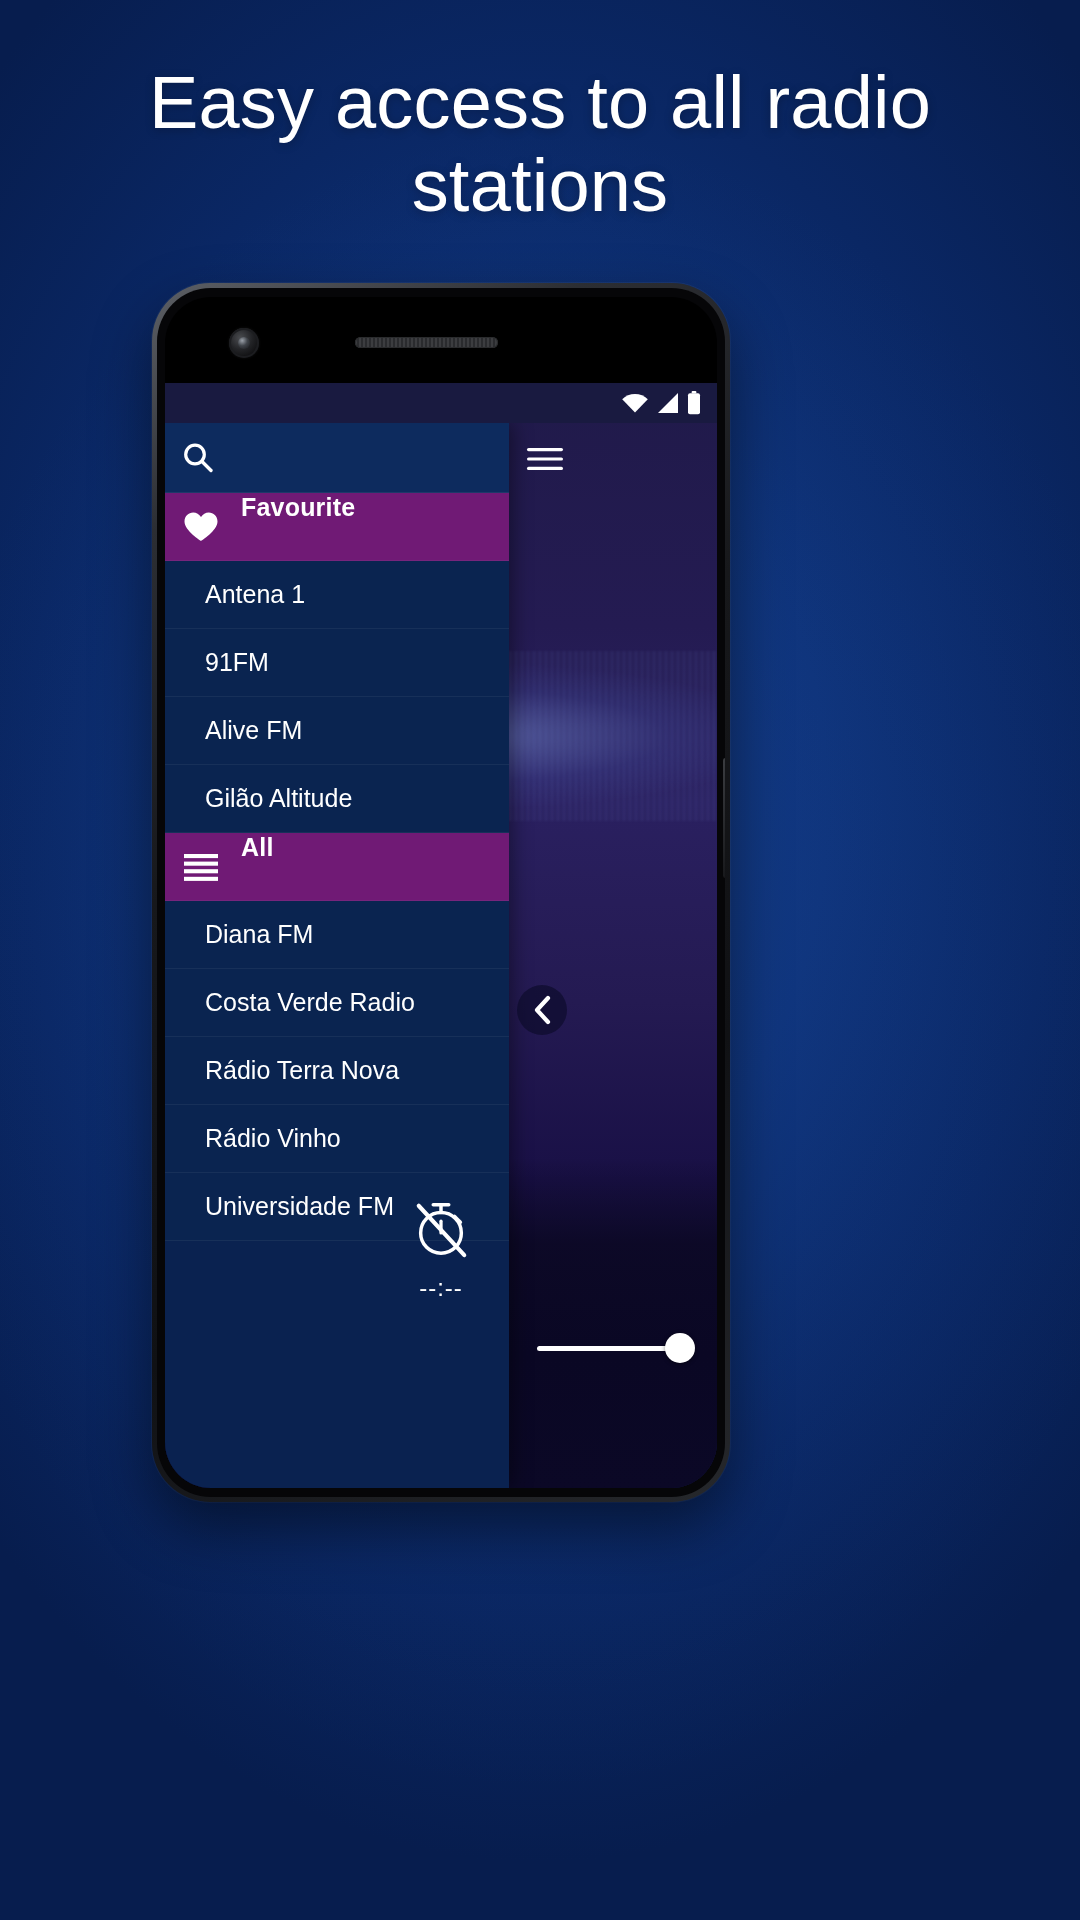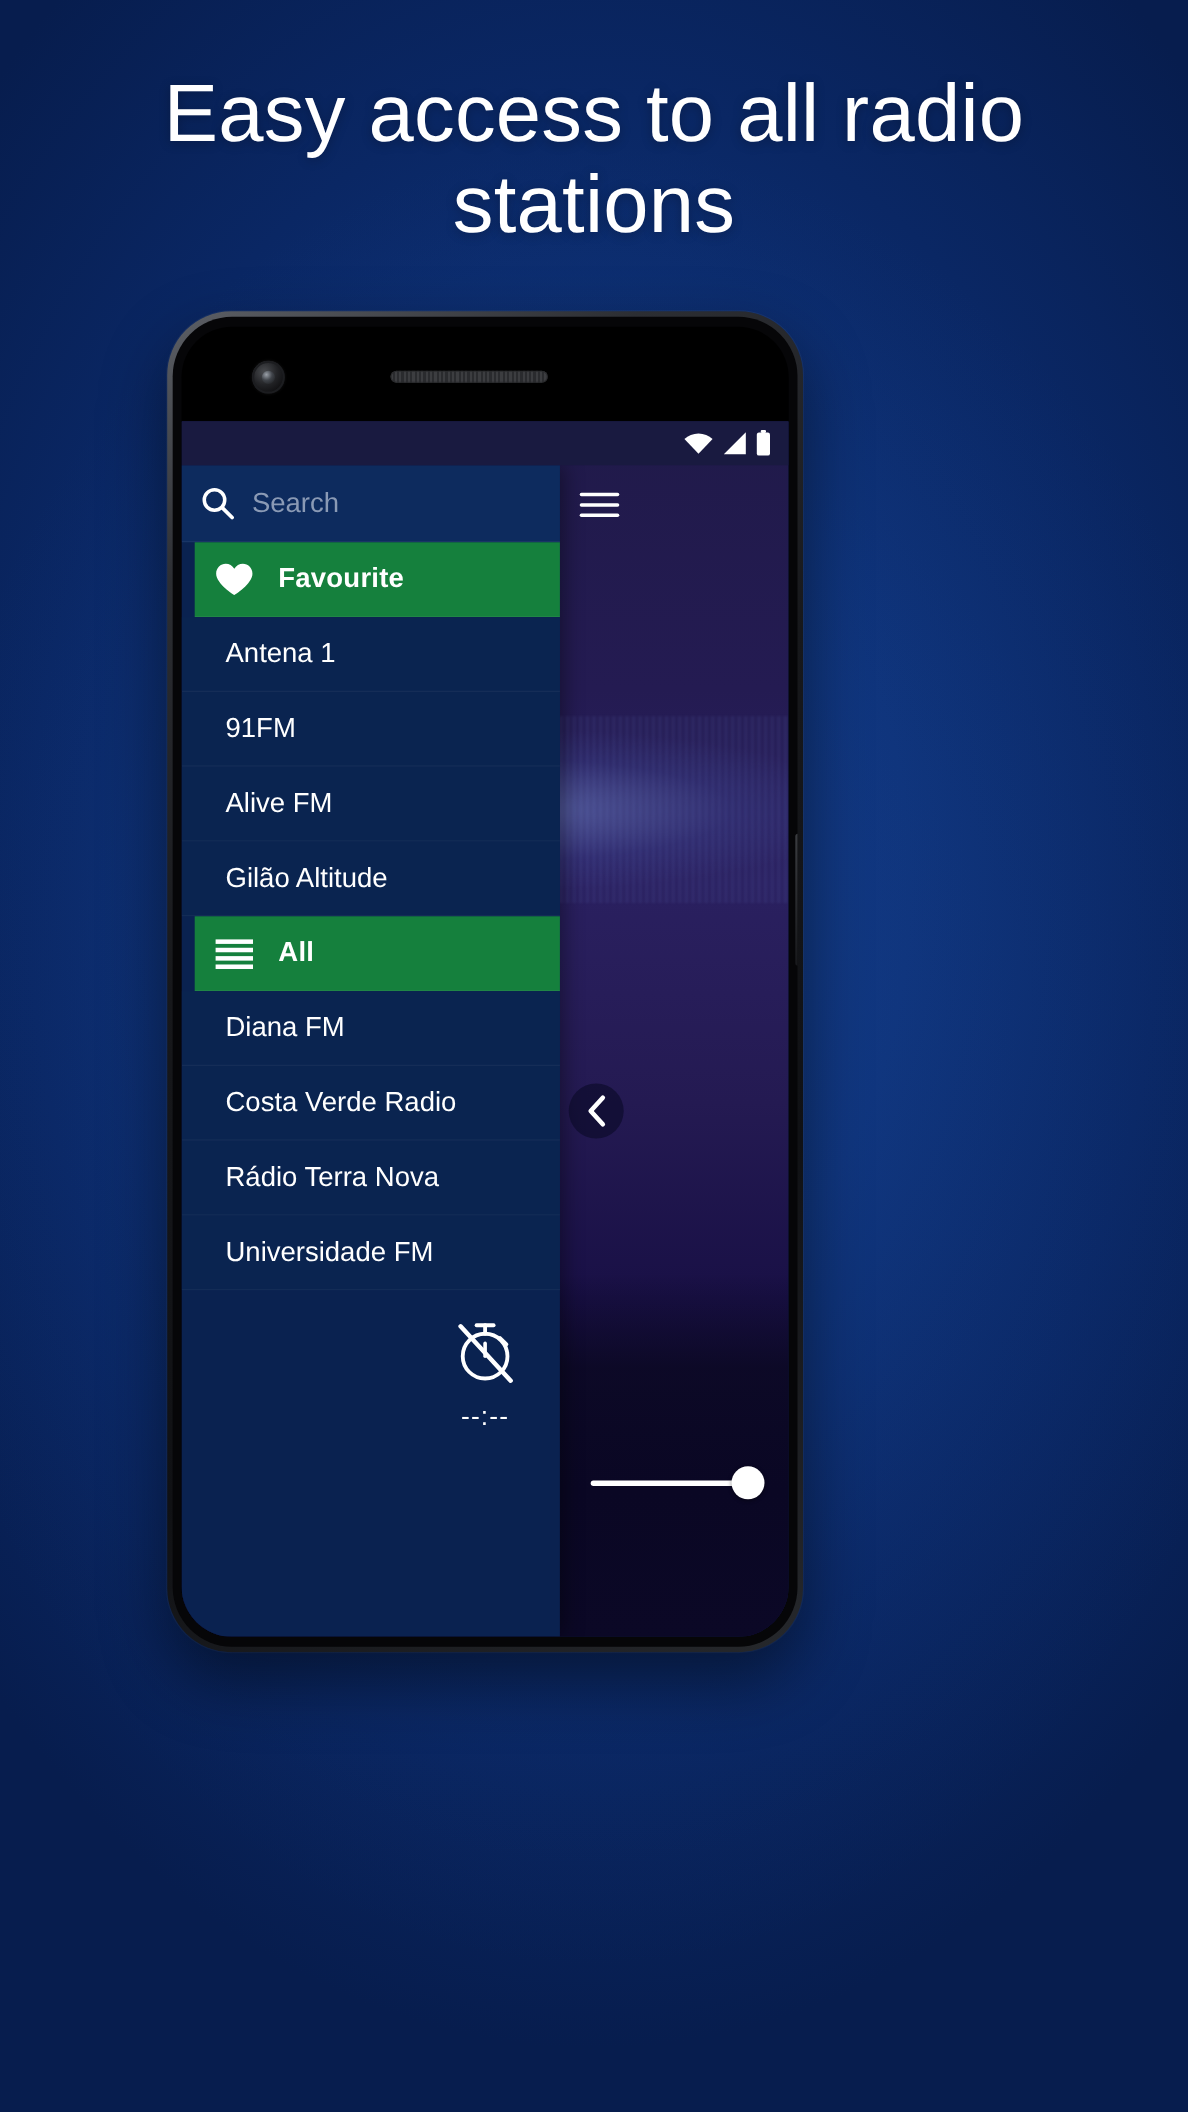--- a/index.html
+++ b/index.html
@@ -148,25 +148,24 @@
   #search-icon{ width:34px; height:34px; flex:0 0 34px; margin-right:14px; }
   #search-input{
     flex:1; background:transparent; border:0; outline:0;
     color:#dfe7f5; font-size:25px;
     font-family:"Liberation Sans", sans-serif;
   }
   #search-input::placeholder{ color:#8a9ab5; }
 
   .section-head{
     height:68px;
-    background:#15803d;
-    display:flex; align-items:center;
+    background:#701a75;
+    display:flex; 
     padding:0 0 0 18px;
     border-bottom:1px solid rgba(255,255,255,.05);
-    margin-left:12px;
   }
   .section-head .sh-icon{ width:38px; flex:0 0 38px; display:flex; align-items:center; }
   .section-head .sh-label{
     margin-left:20px;
     color:#ffffff; font-size:25px; font-weight:bold;
     letter-spacing:.2px;
   }
   .station{
     height:68px;
     display:flex; align-items:center;
@@ -285,21 +284,20 @@
           </svg>
         </div>
 
         <div id="drawer">
 
           <div id="searchbar">
             <svg id="search-icon" viewBox="0 0 34 34">
               <circle cx="14" cy="13.5" r="9.3" fill="none" stroke="#ffffff" stroke-width="3.2"></circle>
               <path d="M21 20.5 L30 29.5" stroke="#ffffff" stroke-width="3.4" stroke-linecap="round"></path>
             </svg>
-            <input id="search-input" type="text" placeholder="Search" style="">
           </div>
 
           <div class="section-head">
             <span class="sh-icon">
               <svg width="36" height="32" viewBox="0 0 36 32">
                 <path d="M18 30 C18 30 1.5 19.8 1.5 10.6 C1.5 5.3 5.6 1.6 10.2 1.6 C13.4 1.6 16.3 3.4 18 6.1 C19.7 3.4 22.6 1.6 25.8 1.6 C30.4 1.6 34.5 5.3 34.5 10.6 C34.5 19.8 18 30 18 30 Z" fill="#ffffff"></path>
               </svg>
             </span>
             <span class="sh-label">Favourite</span>
           </div>
@@ -317,20 +315,21 @@
                 <rect x="1" y="16.2" width="34" height="4.1" fill="#ffffff"></rect>
                 <rect x="1" y="23.8" width="34" height="4.1" fill="#ffffff"></rect>
               </svg>
             </span>
             <span class="sh-label">All</span>
           </div>
 
           <div class="station">Diana FM</div>
           <div class="station">Costa Verde Radio</div>
           <div class="station">Rádio Terra Nova</div>
+          <div class="station">Rádio Vinho</div>
           <div class="station">Universidade FM</div>
 
         </div>
 
       </div>
     </div>
 
     <div id="side-button"></div>
   </div>
 </div>

